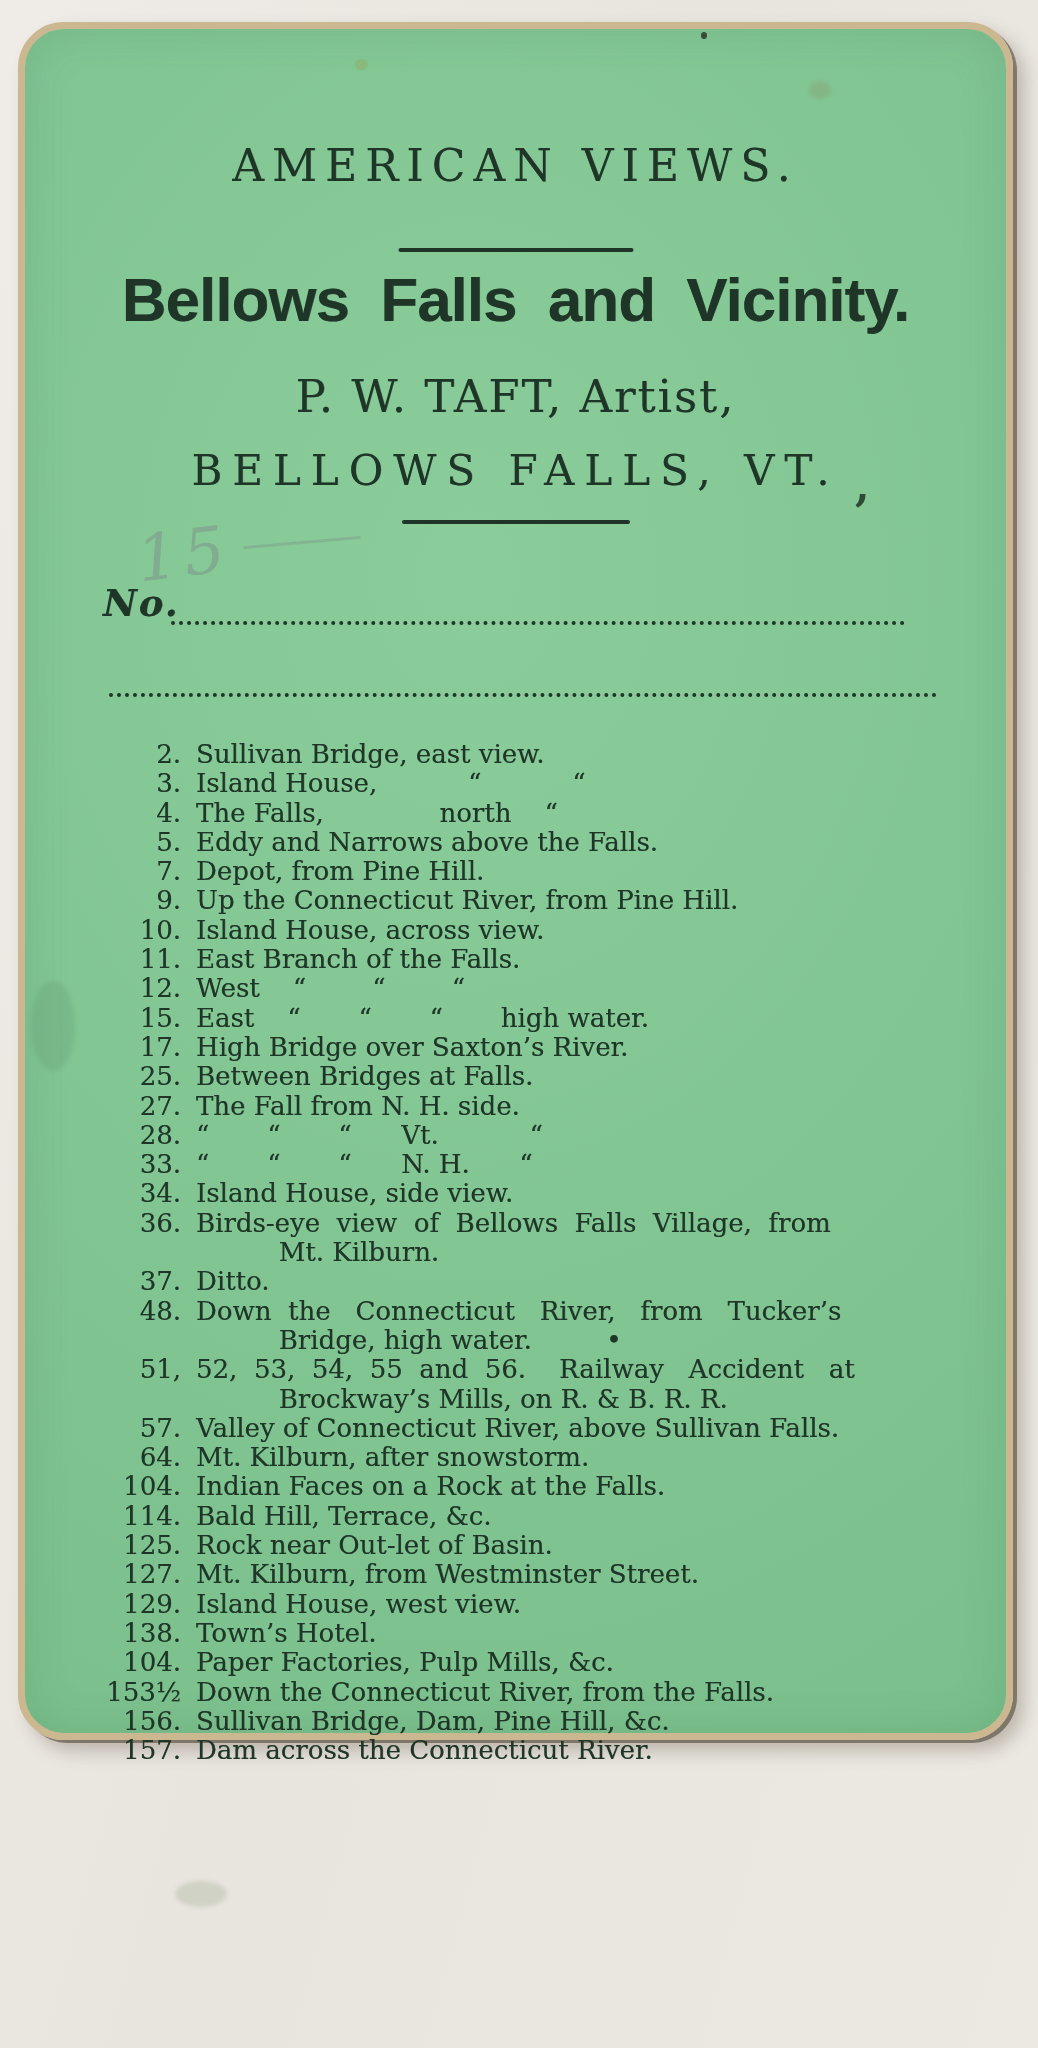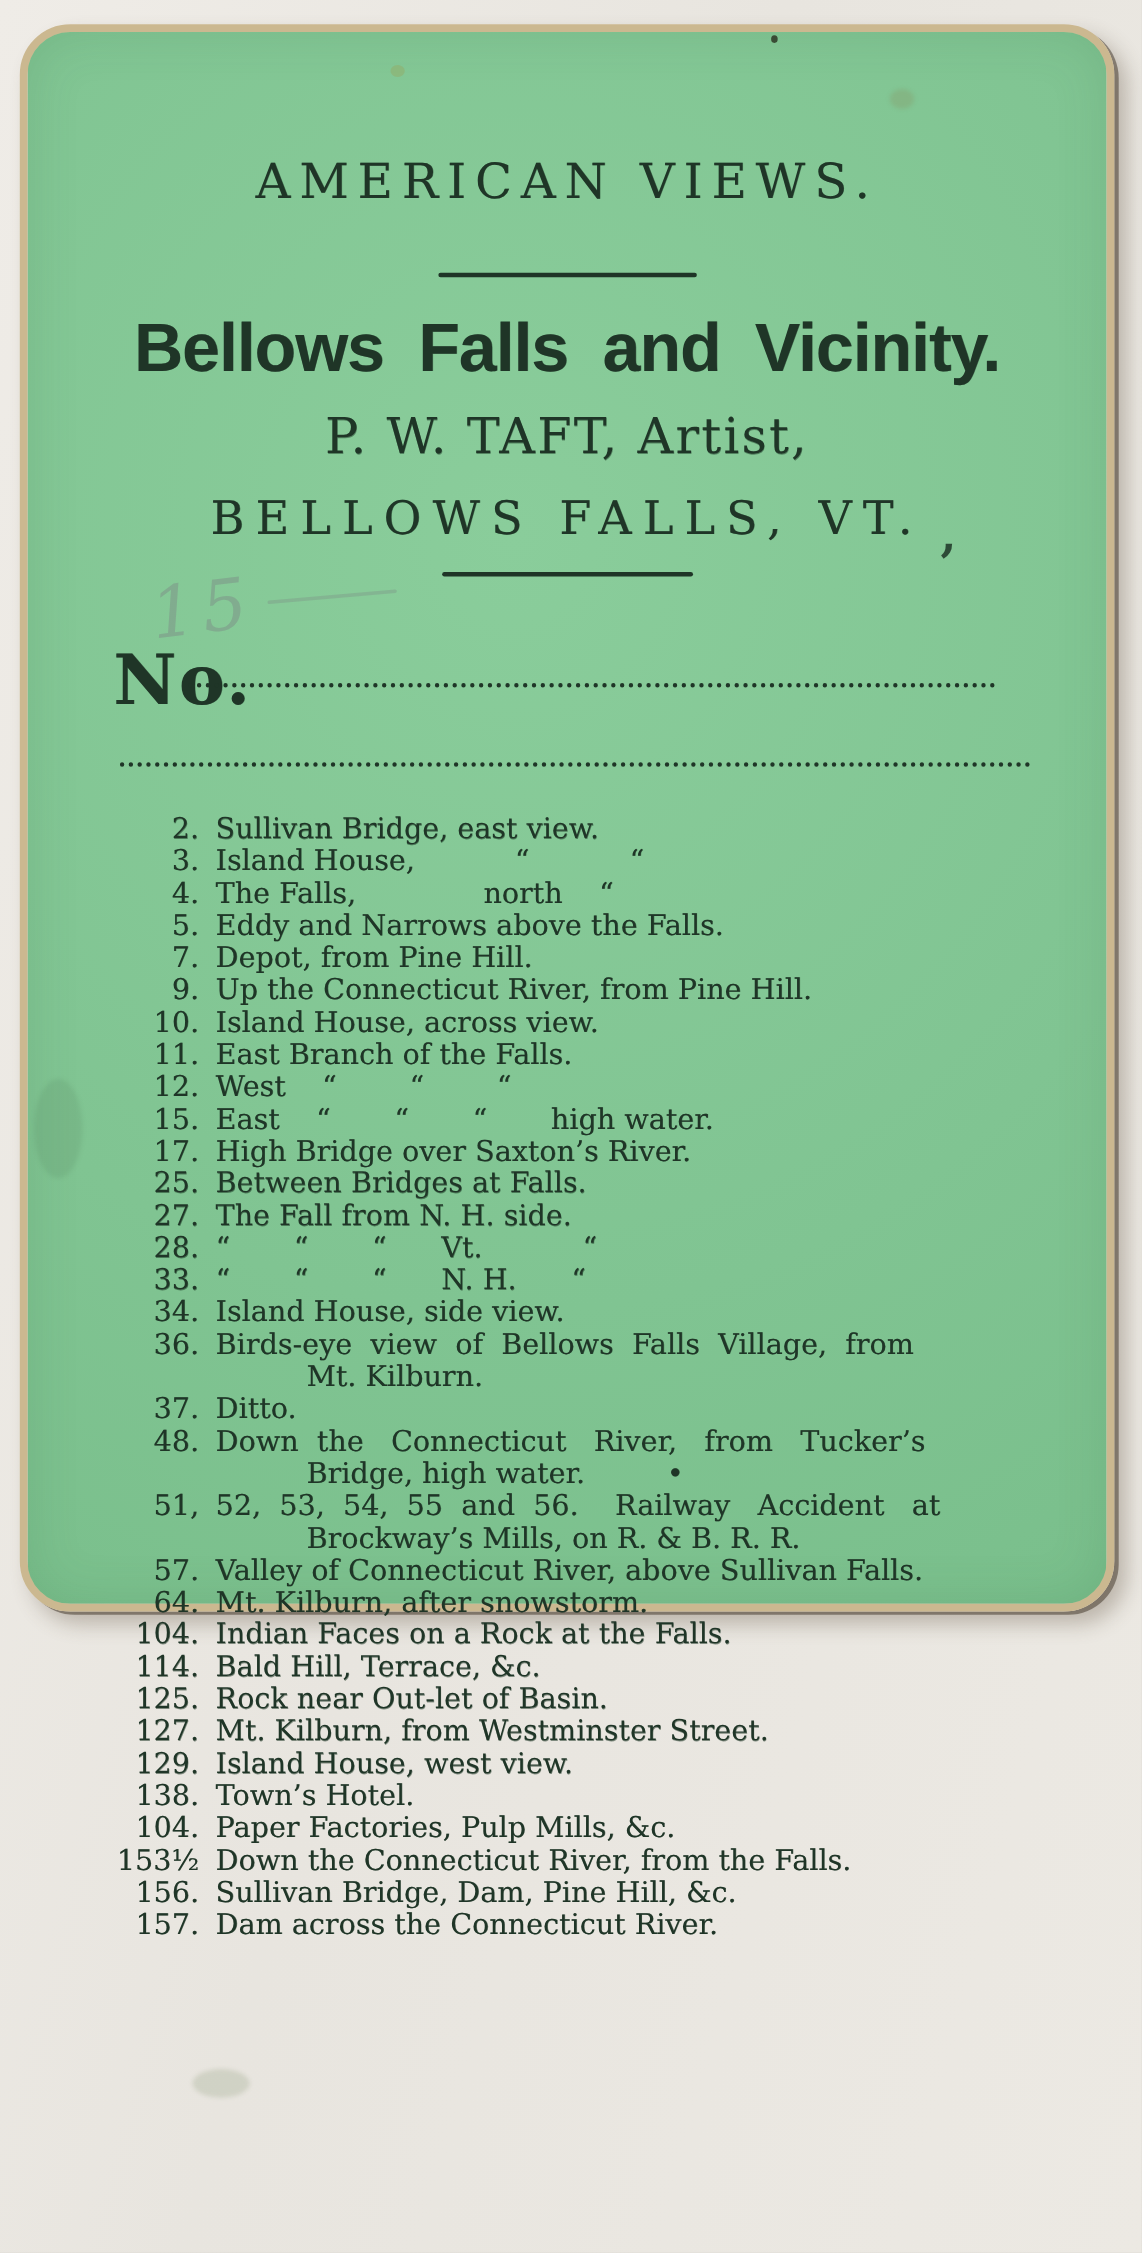--- a/index.html
+++ b/index.html
@@ -2,46 +2,46 @@
 <html style="--ink: #1f3527; --edge: #cbb890;"><head>
 <meta charset="utf-8">
 <style>
   html,body { margin:0; padding:0; background:#dddad4; }
   .page {
     position:relative; width:1038px; height:2048px; overflow:hidden;
     background: linear-gradient(105deg,#efece7 0%,#e8e5df 45%,#ece9e3 100%);
     font-family:"DejaVu Serif", serif;
   }
   .card {
-    position:absolute; left:18px; top:22px; width:995px; height:1443px;
+    position:absolute; left:18px; top:22px; width:995px; height:1718px;
     box-sizing:border-box; border-radius:46px;
     border:7px solid var(--edge,#cbb890);
     background: radial-gradient(130% 95% at 45% 32%, #8acd9b 0%, #80c492 52%, #76bc88 100%);
     box-shadow: 4px 3px 0 rgba(61,50,36,.5), 11px 11px 18px rgba(90,75,55,.32),
                 inset 0 0 46px rgba(55,105,70,.16);
     color: var(--ink,#1f3527);
   }
   .ctext { position:absolute; left:0; right:0; text-align:center; white-space:nowrap;
            text-shadow: .4px .4px .5px rgba(20,45,28,.45); }
   .series  { top:111px; font-size:44px; letter-spacing:8px; }
-  .main    { top:252px; font-family:"Liberation Sans",sans-serif; font-weight:bold;
+  .main    { top:235px; font-family:"Liberation Sans",sans-serif; font-weight:bold;
              font-size:62px; word-spacing:15px; letter-spacing:-1px; }
   .artist  { top:341px; font-size:45px; letter-spacing:2px; }
   .loc     { top:417px; font-size:42px; font-weight:normal; letter-spacing:10px; }
   .rule { position:absolute; left:50%; transform:translateX(-50%); height:4px;
           background:var(--ink,#1f3527); border-radius:2px; }
   .rule1 { top:219px; width:235px; }
   .rule2 { top:491px; width:228px; }
   .stray-comma { position:absolute; left:830px; top:433px; font-size:42px; font-weight:bold;
                  opacity:.85; }
   .pencil { position:absolute; left:112px; top:488px; font-size:64px; font-style:italic;
             color:rgba(125,148,136,.55); transform:rotate(-7deg); letter-spacing:6px; }
   .pencil-tail { position:absolute; left:218px; top:512px; width:118px; height:3px;
                  background:rgba(125,148,136,.4); transform:rotate(-5deg); border-radius:2px; }
-  .no-label { position:absolute; left:78px; top:552px; font-size:63px; 
+  .no-label { position:absolute; left:78px; top:552px; font-size:37px; font-style:italic;
               font-weight:bold; letter-spacing:2px; text-shadow:.4px .4px .5px rgba(20,45,28,.45); }
   .dotline { position:absolute; height:0; border-bottom:4px dotted var(--ink,#1f3527); }
   .dot1 { left:146px; top:592px; width:734px; }
   .dot2 { left:84px;  top:664px; width:828px; }
   .views-list { position:absolute; top:711px; left:0; right:0; padding:0 28px 0 70px;
                 font-size:26px; line-height:29.3px; }
   .row { display:flex; align-items:flex-start;
          text-shadow:.35px .35px .4px rgba(20,45,28,.5); }
   .num { width:86px; min-width:86px; text-align:right; margin-right:15px; white-space:pre; }
   .txt { white-space:pre-wrap; flex:1; }

